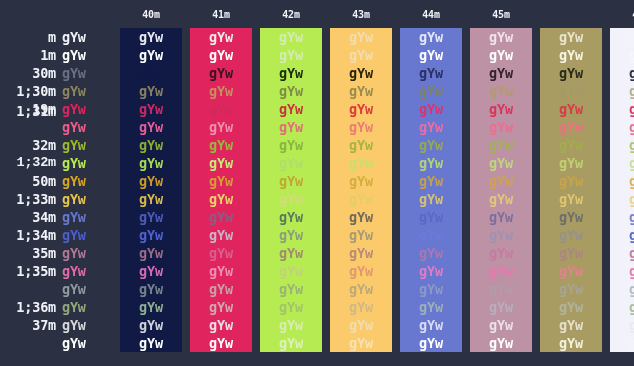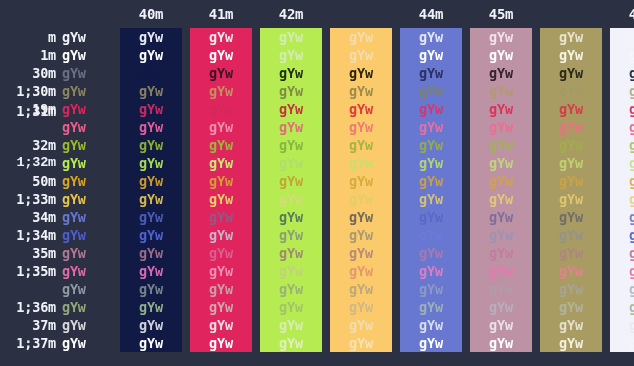--- a/index.html
+++ b/index.html
@@ -28,21 +28,21 @@
     left: 0;
     height: 28px;
     width: 634px;
   }
   .hdr-cell {
     position: absolute;
     top: 6px;
     width: 62px;
     text-align: center;
     color: #f0f2f8;
-    font-size: 14px;
+    font-size: 10px;
     font-weight: 700;
     letter-spacing: -0.2px;
     line-height: 17px;
   }
 
   
   .bg-strip {
     position: absolute;
     top: 28px;
     width: 62px;
@@ -79,20 +79,21 @@
   }
 </style>
 </head>
 <body style="background: rgb(43, 48, 67);">
 
 <div id="chart">
   <div class="hdr-row">
       <div class="hdr-cell" style="left: 120px;">40m</div>
       <div class="hdr-cell" style="left: 190px;">41m</div>
       <div class="hdr-cell" style="left: 260px;">42m</div>
+      <div class="hdr-cell" style="left: 330px;">43m</div>
       <div class="hdr-cell" style="left: 400px;">44m</div>
       <div class="hdr-cell" style="left: 470px;">45m</div>
       <div class="hdr-cell" style="left: 610px;">47m</div>
     </div>
 <div class="bg-strip" style="left: 120px; background: rgb(16, 26, 68);"></div>
     <div class="bg-strip" style="left: 190px; background: rgb(224, 36, 94);"></div>
     <div class="bg-strip" style="left: 260px; background: rgb(182, 236, 82);"></div>
     <div class="bg-strip" style="left: 330px; background: rgb(251, 203, 107);"></div>
     <div class="bg-strip" style="left: 400px; background: rgb(104, 120, 208);"></div>
     <div class="bg-strip" style="left: 470px; background: rgb(188, 146, 164);"></div>
@@ -260,21 +261,20 @@
     <div class="row-label" style="top: 316px;">37m</div>
     <div class="cell plain" style="left: 62px; top: 316px; color: rgb(216, 216, 220);">gYw</div>
     <div class="cell" style="left: 120px; top: 316px; color: rgb(207, 210, 221);">gYw</div>
     <div class="cell" style="left: 190px; top: 316px; color: rgb(237, 221, 230);">gYw</div>
     <div class="cell" style="left: 260px; top: 316px; color: rgb(217, 236, 180);">gYw</div>
     <div class="cell" style="left: 330px; top: 316px; color: rgb(240, 221, 178);">gYw</div>
     <div class="cell" style="left: 400px; top: 316px; color: rgb(216, 220, 242);">gYw</div>
     <div class="cell" style="left: 470px; top: 316px; color: rgb(236, 223, 232);">gYw</div>
     <div class="cell" style="left: 540px; top: 316px; color: rgb(228, 224, 203);">gYw</div>
     <div class="cell" style="left: 610px; top: 316px; color: rgb(232, 233, 242);">gYw</div>
-    <div class="row-label" style="top: 334px;">1;37m</div>
     <div class="cell plain" style="left: 62px; top: 334px; color: rgb(255, 255, 255);">gYw</div>
     <div class="cell" style="left: 120px; top: 334px; color: rgb(255, 255, 255);">gYw</div>
     <div class="cell" style="left: 190px; top: 334px; color: rgb(255, 255, 255);">gYw</div>
     <div class="cell" style="left: 260px; top: 334px; color: rgb(223, 240, 192);">gYw</div>
     <div class="cell" style="left: 330px; top: 334px; color: rgb(246, 226, 182);">gYw</div>
     <div class="cell" style="left: 400px; top: 334px; color: rgb(255, 255, 255);">gYw</div>
     <div class="cell" style="left: 470px; top: 334px; color: rgb(255, 255, 255);">gYw</div>
     <div class="cell" style="left: 540px; top: 334px; color: rgb(244, 241, 224);">gYw</div>
     <div class="cell" style="left: 610px; top: 334px; color: rgb(244, 245, 251);">gYw</div>
   </div>

